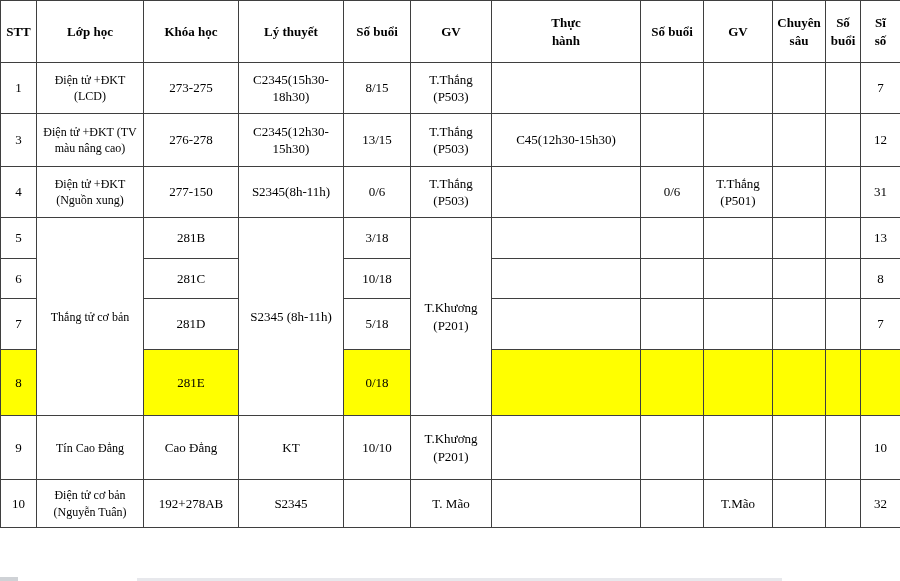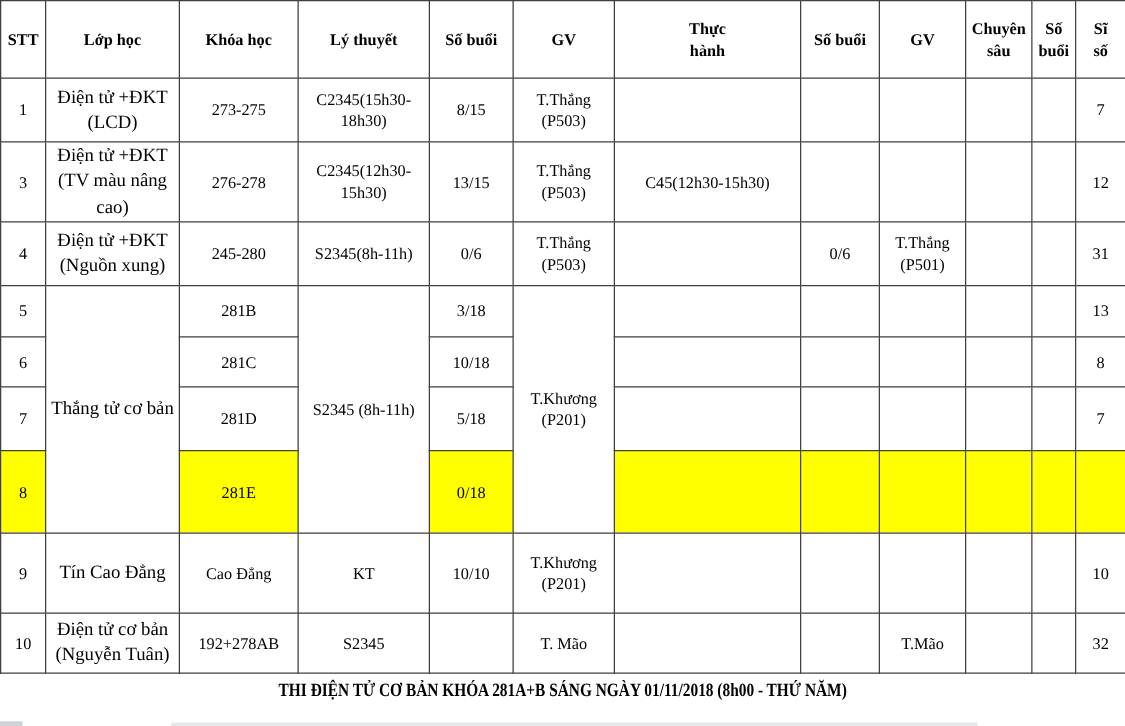--- a/index.html
+++ b/index.html
@@ -4,21 +4,21 @@
 <style>
   html,body{margin:0;padding:0;background:#ffffff;}
   #screen{position:relative;width:900px;height:581px;background:#ffffff;overflow:hidden;
           font-family:"Liberation Serif","DejaVu Serif",serif;color:#000;}
   .title-row{height:38px;display:flex;align-items:center;justify-content:center;}
   .title-row span{color:#dd2222;font-weight:bold;font-size:20px;letter-spacing:.2px;}
   table{border-collapse:collapse;table-layout:fixed;width:900px;padding-left:21px;}
   td,th{border:1px solid #3f3f3f;text-align:center;vertical-align:middle;
         font-size:13px;padding:1px 2px;overflow:hidden;line-height:1.35;}
   th{font-weight:bold;}
-  td.cls{font-size:15px;}
+  td.cls{font-size:12px;}
   .hl{background:#ffff00;}
   .wrap-n{display:block;max-width:46px;margin:9px auto;}
   .wrap-xs{display:block;max-width:18px;margin:12px auto;}
   tr.h-head{height:42px;}
   tr.h-r1{height:51px;} tr.h-r2{height:53px;} tr.h-r3{height:51px;}
   tr.h-r4{height:41px;} tr.h-r5{height:40px;} tr.h-r6{height:51px;}
   tr.h-r7{height:66px;} tr.h-r8{height:64px;} tr.h-r9{height:48px;}
   .footer-row{height:30px;display:flex;align-items:center;justify-content:center;}
   .footer-row span{display:inline-block;font-family:"Liberation Serif","DejaVu Serif",serif;
                    font-weight:bold;font-size:15px;transform:scaleX(.82);white-space:nowrap;}
@@ -94,21 +94,21 @@
       <td></td>
       <td></td>
       <td></td>
       <td></td>
       <td>12</td>
     </tr>
 
     <tr class="h-r3">
       <td>4</td>
       <td class="cls">Điện tử +ĐKT (Nguồn xung)</td>
-      <td>245-280</td>
+      <td>277-150</td>
       <td>S2345(8h-11h)</td>
       <td>0/6</td>
       <td>T.Thắng (P503)</td>
       <td></td>
       <td>0/6</td>
       <td>T.Thắng (P501)</td>
       <td></td>
       <td></td>
       <td>31</td>
     </tr>
@@ -189,22 +189,19 @@
       <td></td>
       <td></td>
       <td>T.Mão</td>
       <td></td>
       <td></td>
       <td>32</td>
     </tr>
   </tbody>
     </table>
 
-  <div class="footer-row">
-    <span>THI ĐIỆN TỬ CƠ BẢN KHÓA 281A+B SÁNG NGÀY 01/11/2018 (8h00 - THỨ NĂM)</span>
-  </div>
 
   <div class="bottom-strip">
     <div class="corner"></div>
     <div class="bar"></div>
   </div>
 
 </div>
 
 </body></html>

